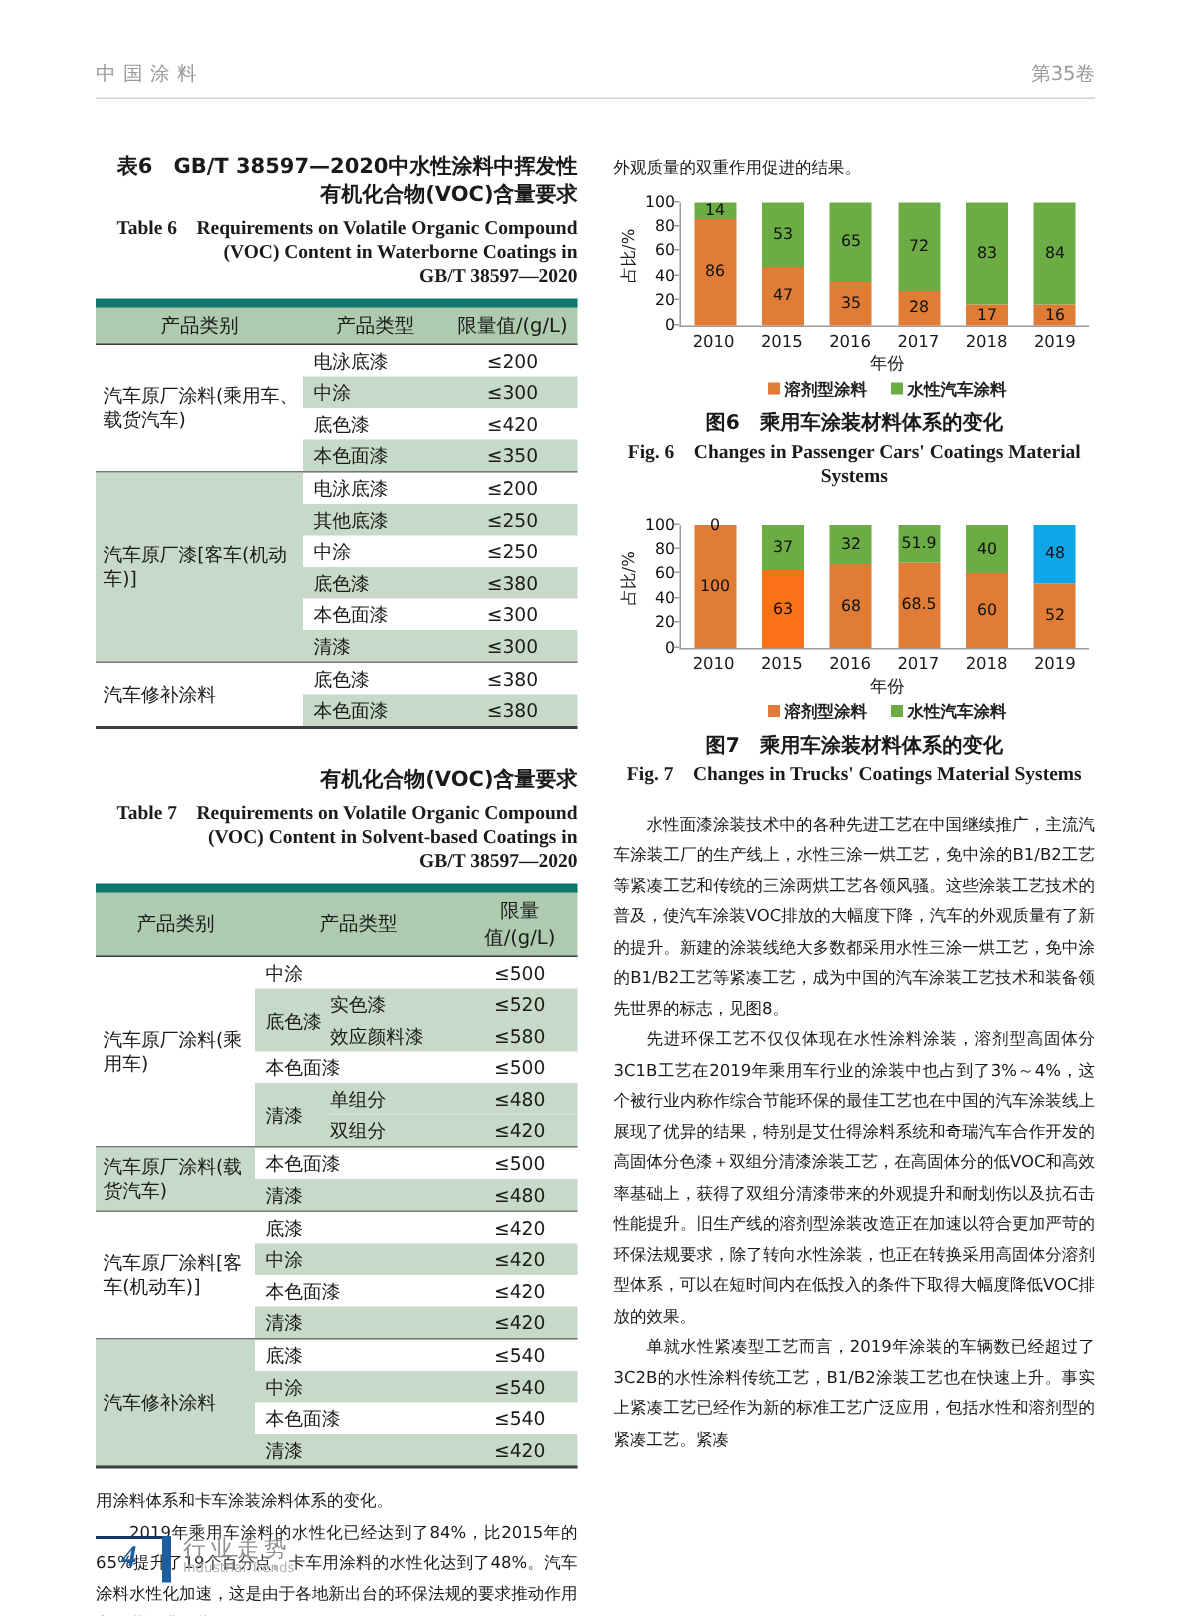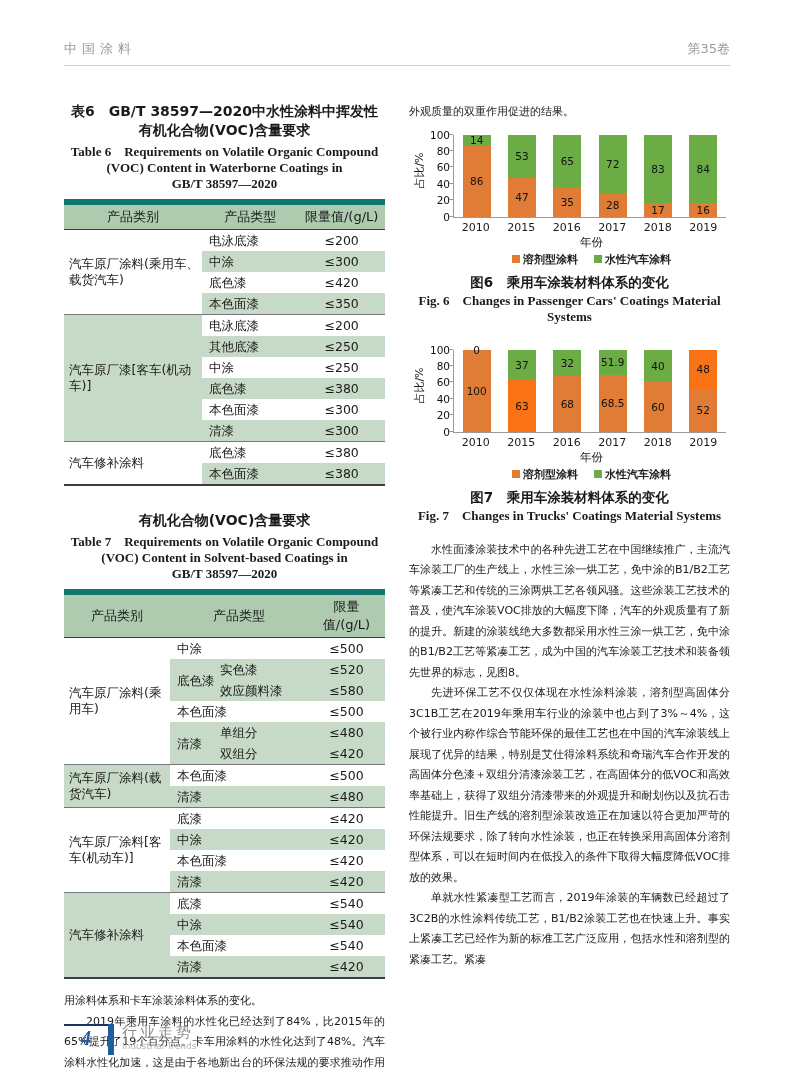--- a/index.html
+++ b/index.html
@@ -10,22 +10,22 @@
   }
   .page{padding:40px 64px 0 64px;}
   
   .pagehead{display:flex;justify-content:space-between;align-items:flex-end;
     font-size:13px;color:#9a9a9a;padding-bottom:7px;border-bottom:1px solid #cfcfcf;}
   .pagehead .journal{letter-spacing:5px;}
   
   .cols{display:flex;gap:24px;margin-top:20px;}
   .col{width:321px;}
   
-  .t-title-cn{font-weight:bold;font-size:14px;text-align:center;line-height:19px;}
-  .t-title-en{font-weight:bold;font-size:13px;text-align:center;line-height:16px;
+  .t-title-cn{font-weight:bold;font-size:14px;text-align:right;line-height:19px;}
+  .t-title-en{font-weight:bold;font-size:13px;text-align:right;line-height:16px;
     font-family:"Liberation Serif","DejaVu Serif",serif;margin-top:4px;}
   
   table.voc{width:100%;border-collapse:collapse;margin-top:7px;
     border-top:6px solid #0f766e;border-bottom:2px solid #3d3d3d;font-size:12.5px;}
   table.voc th{background:#aecbb0;font-weight:normal;padding:3px 2px;height:17px;
     border-bottom:1px solid #3d3d3d;font-size:13px;}
   table.voc td{padding:1px 3px;height:19px;line-height:15px;}
   table.voc td.cat{padding-left:5px;line-height:16px;}
   table.voc td.typ{padding-left:7px;}
   table.voc td.sub{padding-left:2px;}
@@ -431,21 +431,21 @@
                     <div class="seg" style="height: 40%; background: rgb(108, 172, 68);">
                       <span class="seg-label">40</span>
                     </div>
                   </div>
                 </div>
                 <div class="barslot">
                   <div class="bar">
                     <div class="seg" style="height: 52%; background: rgb(224, 124, 53);">
                       <span class="seg-label">52</span>
                     </div>
-                    <div class="seg" style="height: 48%; background: #f97316; text-decoration: underline;">
+                    <div class="seg" style="height: 48%; background: #0ea5e9; text-decoration: underline;">
                       <span class="seg-label">48</span>
                     </div>
                   </div>
                 </div>
               </div>
               <div class="xticks">
                 <div>2010</div>
                 <div>2015</div>
                 <div>2016</div>
                 <div>2017</div>

